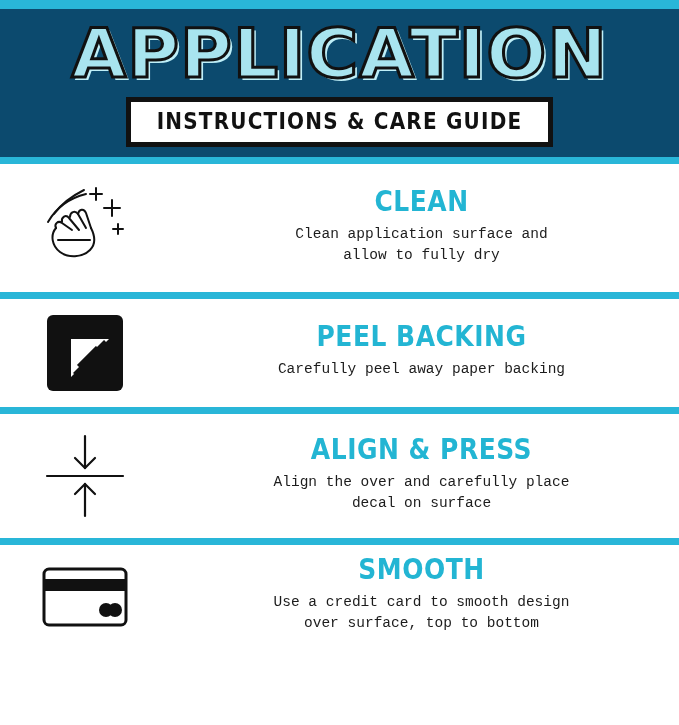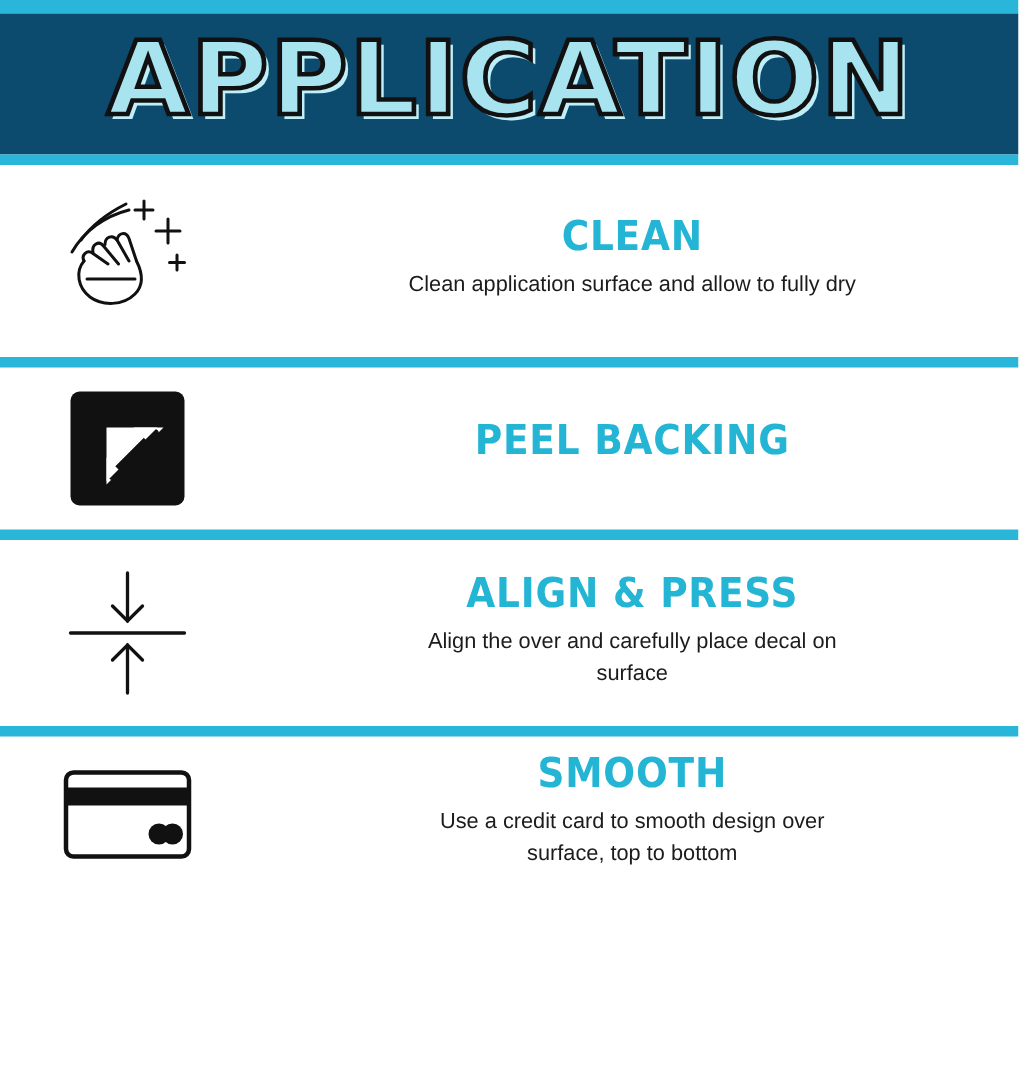--- a/index.html
+++ b/index.html
@@ -90,37 +90,40 @@
   .step-title {
     font-family: "DejaVu Sans", sans-serif;
     font-weight: bold;
     font-size: 25px;
     letter-spacing: 0.5px;
     color: #23b5d3;
     margin: 0 0 8px 0;
     transform: scaleY(1.1);
   }
   .step-desc {
-    font-family: Liberation Sans, sans-serif;
+    font-family: Liberation Mono, monospace;
     font-size: 14.5px;
     line-height: 21px;
     color: #1c1c1c;
     margin: 0 auto;
     max-width: 300px;
   }
 
   svg { display: block; }
 </style>
 </head>
 <body>
 
 <div class="top-strip"></div>
 
 <div class="header">
   <div class="title">APPLICATION</div>
+  <div class="subtitle-box">
+    <span class="subtitle">INSTRUCTIONS &amp; CARE GUIDE</span>
+  </div>
 </div>
 
 <div class="rule thick"></div>
 
 <div class="step">
   <div class="step-icon">
     <span>
       <svg width="95" height="100" viewBox="0 0 95 100">
         <g fill="none" stroke="#111" stroke-width="2" stroke-linecap="round" stroke-linejoin="round">
 
@@ -163,20 +166,21 @@
         <path d="M58 30 L58 44 M58 30 L44 30" stroke="#ffffff" stroke-width="0"></path>
         <path d="M30 58 L30 44 M30 58 L44 58" stroke="#111111" stroke-width="0"></path>
         <path d="M55 33 L55 19 L41 19" fill="none" stroke="#111111" stroke-width="0"></path>
         <path d="M34 54 L26 62 L26 46" fill="#ffffff"></path>
         <path d="M52 34 L60 26 L44 26" fill="#ffffff"></path>
       </svg>
     </span>
   </div>
   <div class="step-text">
     <div class="step-title">PEEL BACKING</div>
+    <p class="step-desc">Carefully peel away paper backing</p>
   </div>
 </div>
 
 <div class="rule thick"></div>
 
 <div class="step">
   <div class="step-icon">
     <span>
       <svg width="88" height="96" viewBox="0 0 88 96">
         <g stroke="#111" stroke-width="2.2" fill="none" stroke-linecap="round">

